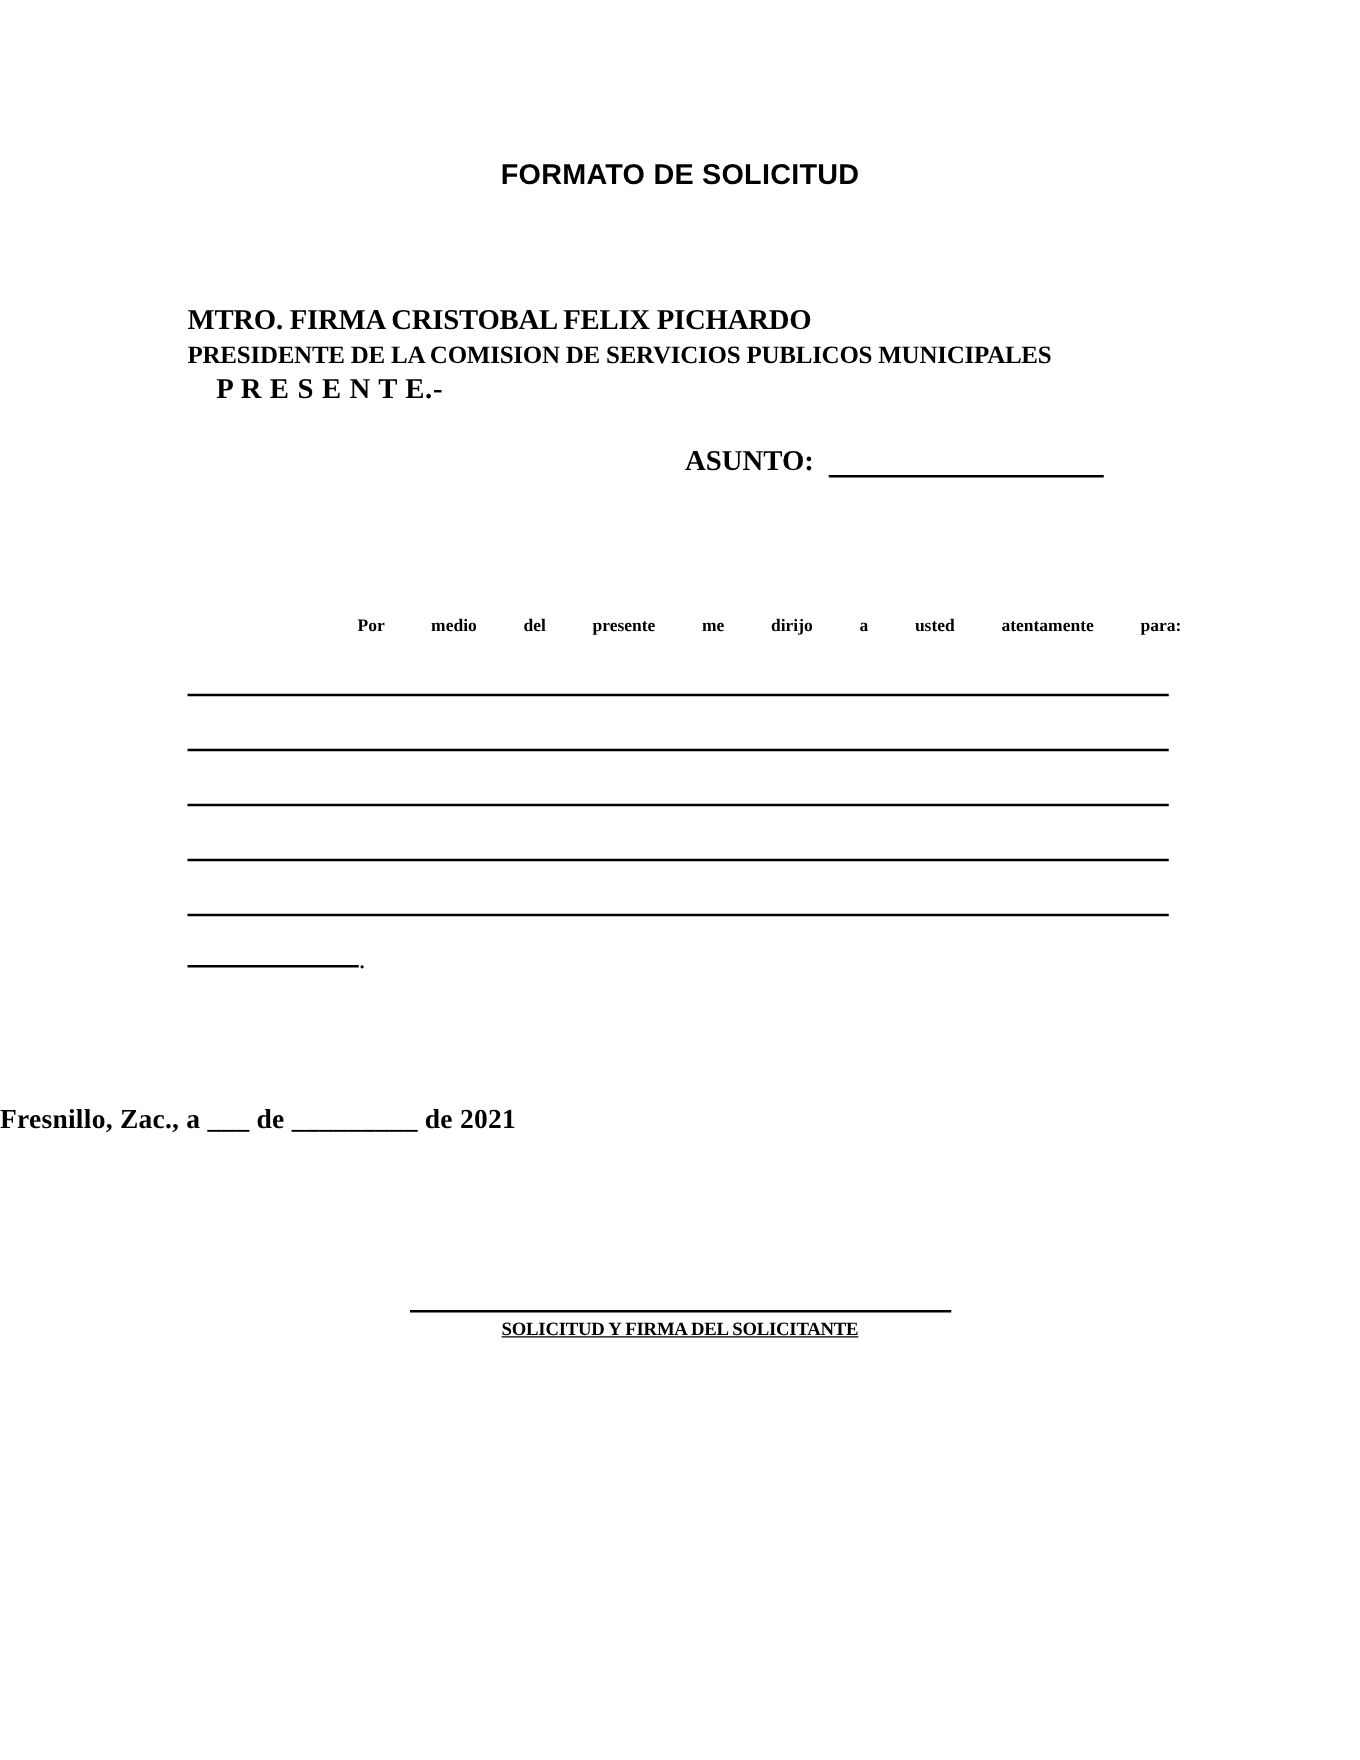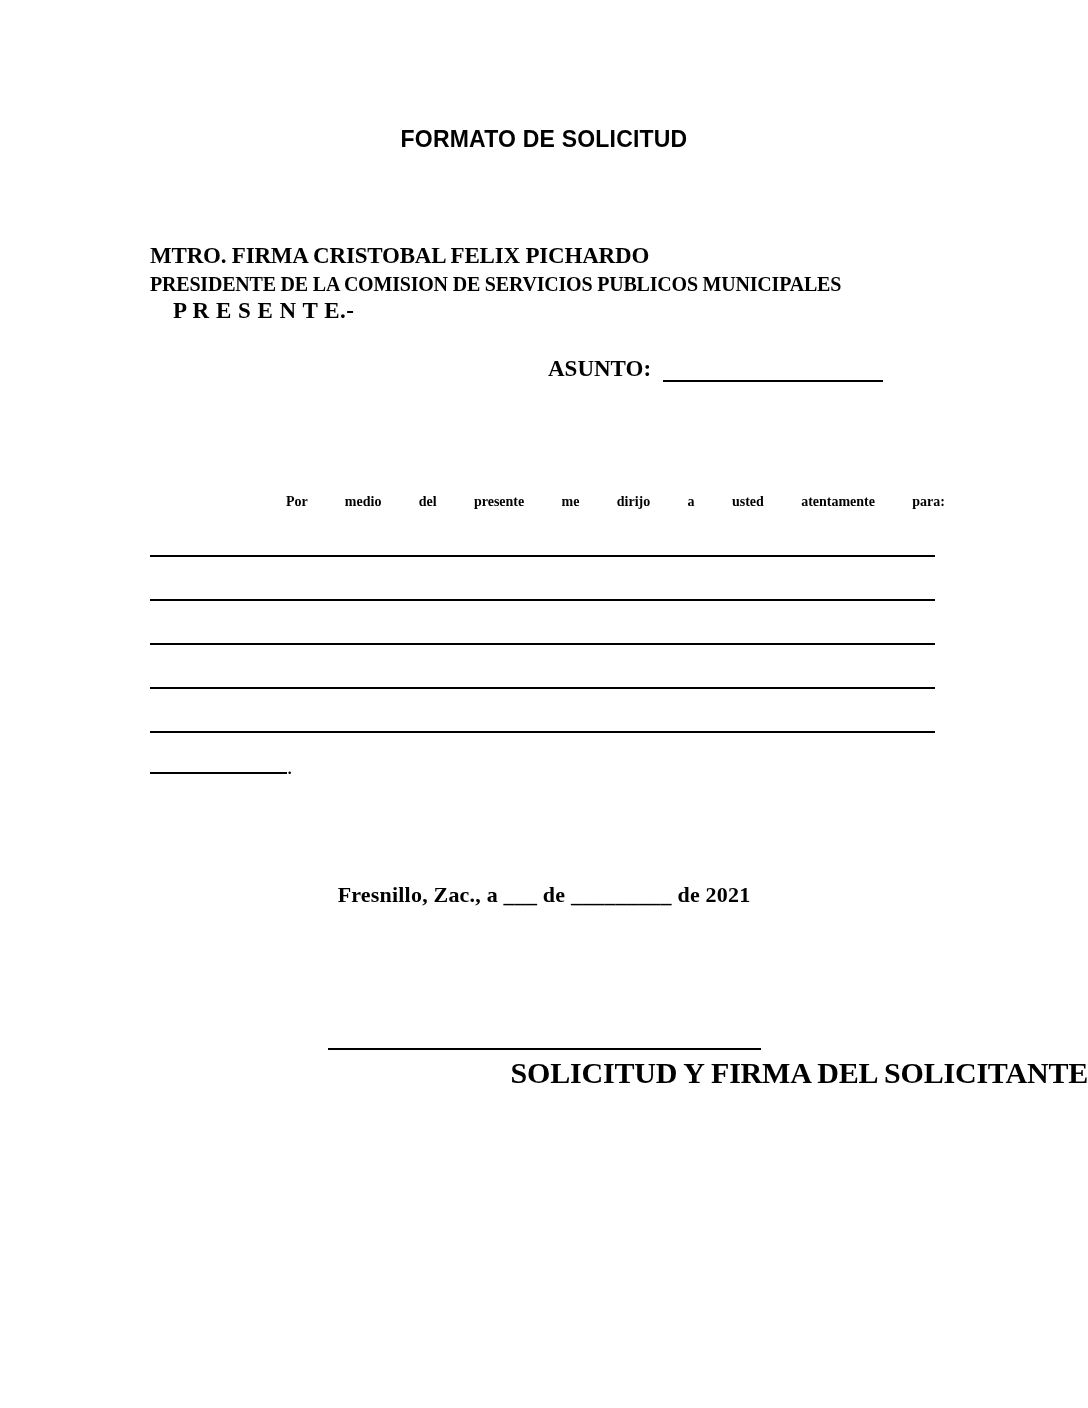--- a/index.html
+++ b/index.html
@@ -115,45 +115,46 @@
     height: 22px;
     border-bottom: 2px solid #000000;
     vertical-align: baseline;
   }
   
   .date-line {
     position: absolute;
     top: 882px;
     left: 0;
     width: 100%;
-    text-align: center;
+    text-align: left;
     font-family: "Liberation Serif", serif;
     font-weight: 700;
     font-size: 22px;
     letter-spacing: 0.2px;
   }
   
   .sig-line {
     position: absolute;
     top: 1048px;
     left: 328px;
     width: 433px;
     height: 0;
     border-top: 2px solid #000000;
   }
   .sig-label {
     position: absolute;
     top: 1056px;
     left: 0;
     width: 100%;
-    text-align: right;
+    text-align: center;
     font-family: "Liberation Serif", serif;
     font-weight: 700;
-    font-size: 30px;
+    font-size: 15px;
     letter-spacing: -0.2px;
+    text-decoration: underline;
   }
 </style>
 </head>
 <body>
 
 <div class="page">
 
   <div class="doc-title">
     <div>FORMATO DE SOLICITUD</div>
   </div>

